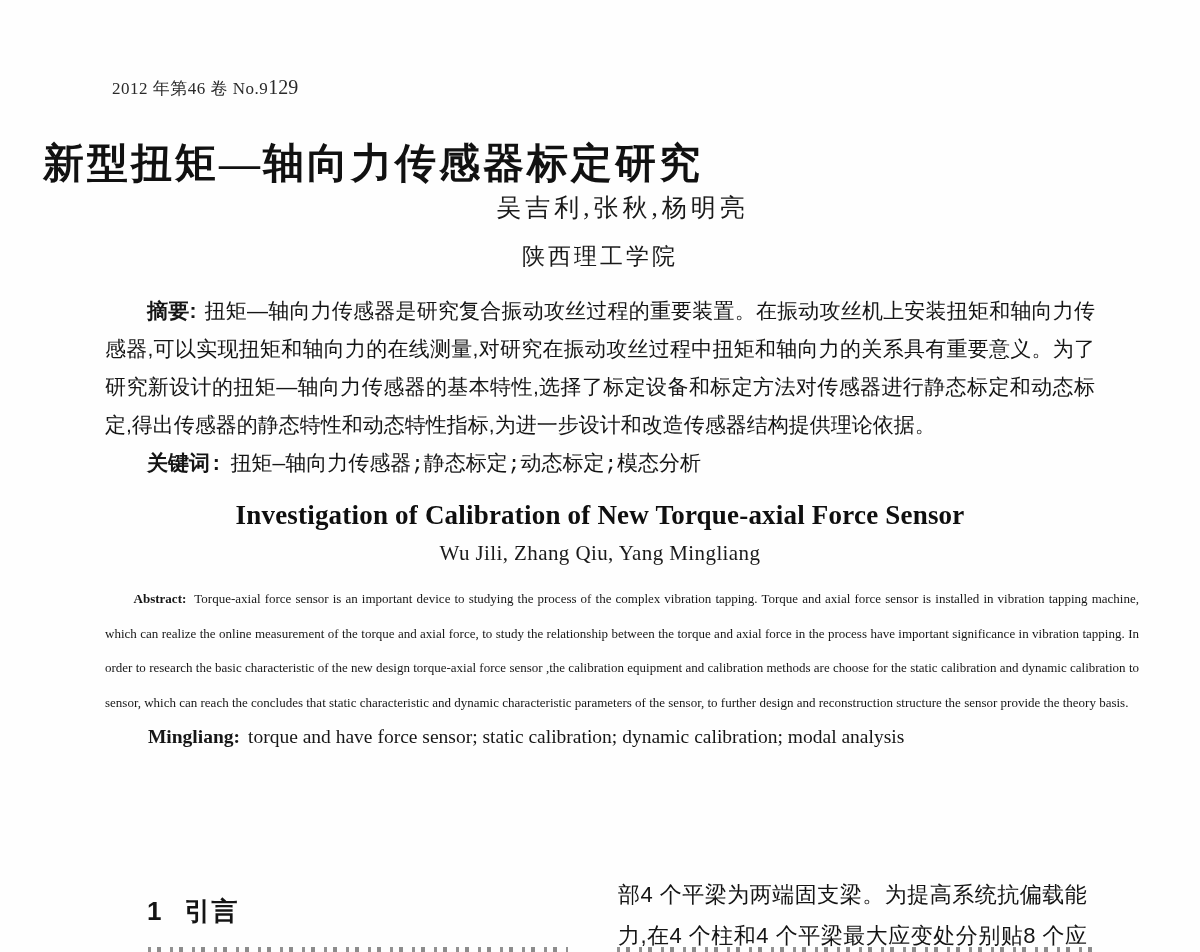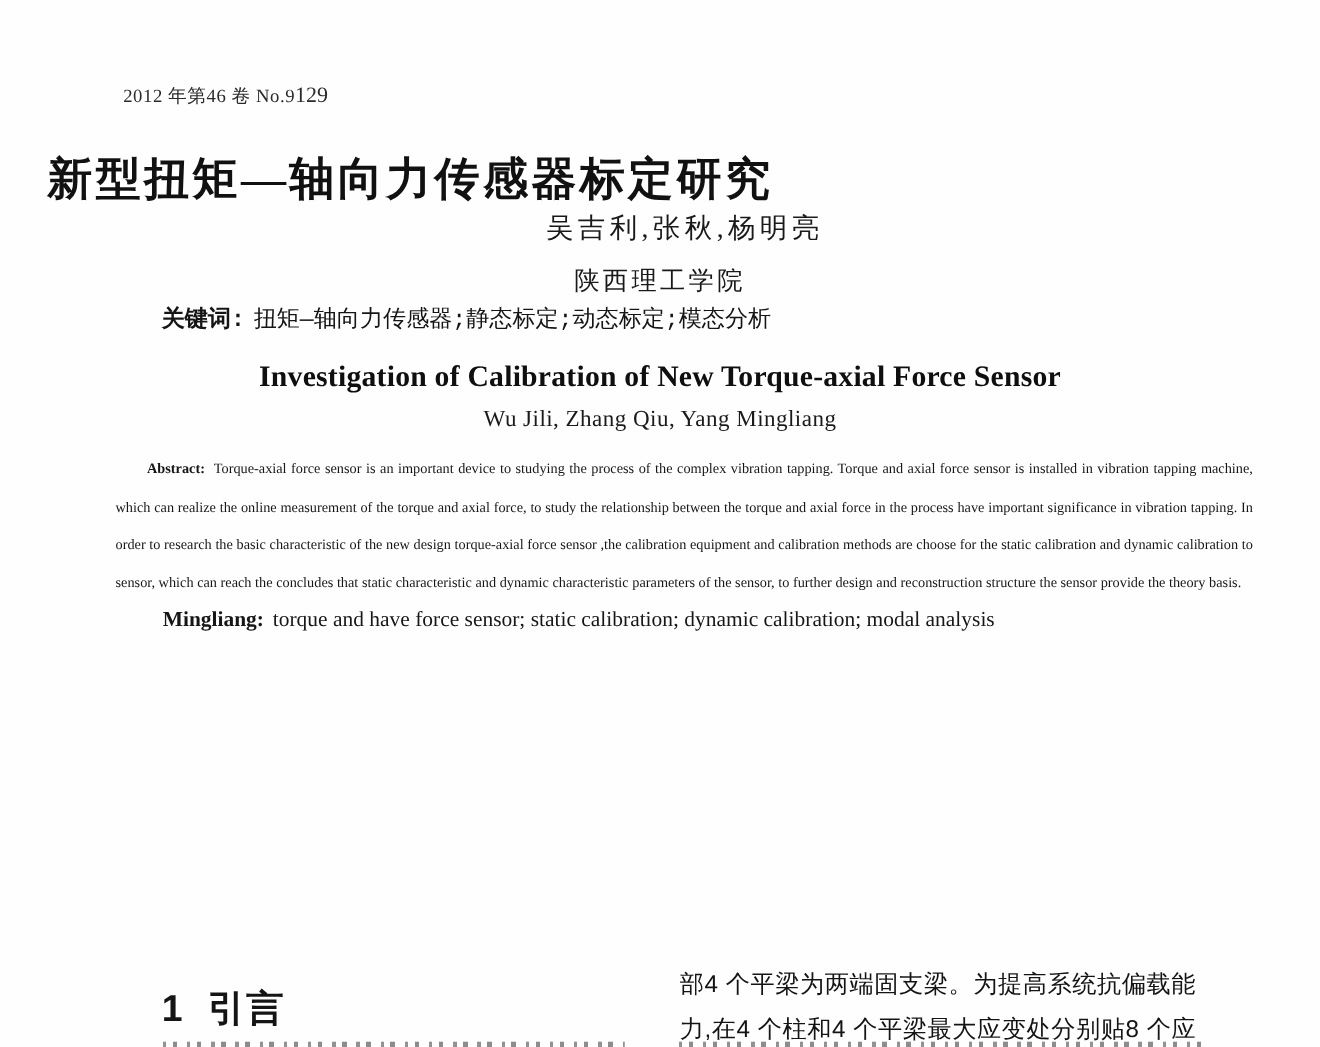--- a/index.html
+++ b/index.html
@@ -94,21 +94,21 @@
     position: absolute; left: 105px; right: 103px; bottom: 0;
     top: 868px;
     display: flex; justify-content: space-between;
     overflow: hidden;
   }
   .col-left { width: 46%; position: relative; }
   .col-right { width: 48.3%; position: relative; }
   .sec-heading {
     margin-top: 26px; margin-left: 42px;
     font-family: "Liberation Sans", sans-serif;
-    font-size: 34px; font-weight: 700; color: #141414;
+    font-size: 26px; font-weight: 700; color: #141414;
     letter-spacing: 1px;
   }
   .sec-heading .sec-num { margin-right: 22px; font-weight: 700; }
   .col-right .body-lines {
     margin-top: 6px;
     font-size: 22px; line-height: 41px;
     font-family: "Liberation Sans", sans-serif;
     color: #141414; letter-spacing: 0.5px;
     text-align: justify;
   }
@@ -134,20 +134,23 @@
     <span class="issue">2012 年第46 卷 No.9</span>
     <span class="pageno">129</span>
   </div>
 
   <h1 class="title-zh">新型扭矩—轴向力传感器标定研究</h1>
 
   <div class="authors-zh">吴吉利,张秋,杨明亮</div>
 
   <div class="affiliation-zh">陕西理工学院</div>
 
+  <p class="abstract-zh">
+    <span class="label-b">摘要:</span><span>扭矩—轴向力传感器是研究复合振动攻丝过程的重要装置。在振动攻丝机上安装扭矩和轴向力传感器,可以实现扭矩和轴向力的在线测量,对研究在振动攻丝过程中扭矩和轴向力的关系具有重要意义。为了研究新设计的扭矩—轴向力传感器的基本特性,选择了标定设备和标定方法对传感器进行静态标定和动态标定,得出传感器的静态特性和动态特性指标,为进一步设计和改造传感器结构提供理论依据。</span>
+  </p>
 
   <p class="kw-zh">
     <span class="label-b">关键词:</span><span>扭矩—轴向力传感器;静态标定;动态标定;模态分析</span>
   </p>
 
 
   <h2 class="title-en">Investigation of Calibration of New Torque-axial Force Sensor</h2>
 
   <div class="authors-en">Wu Jili, Zhang Qiu, Yang Mingliang</div>
 

